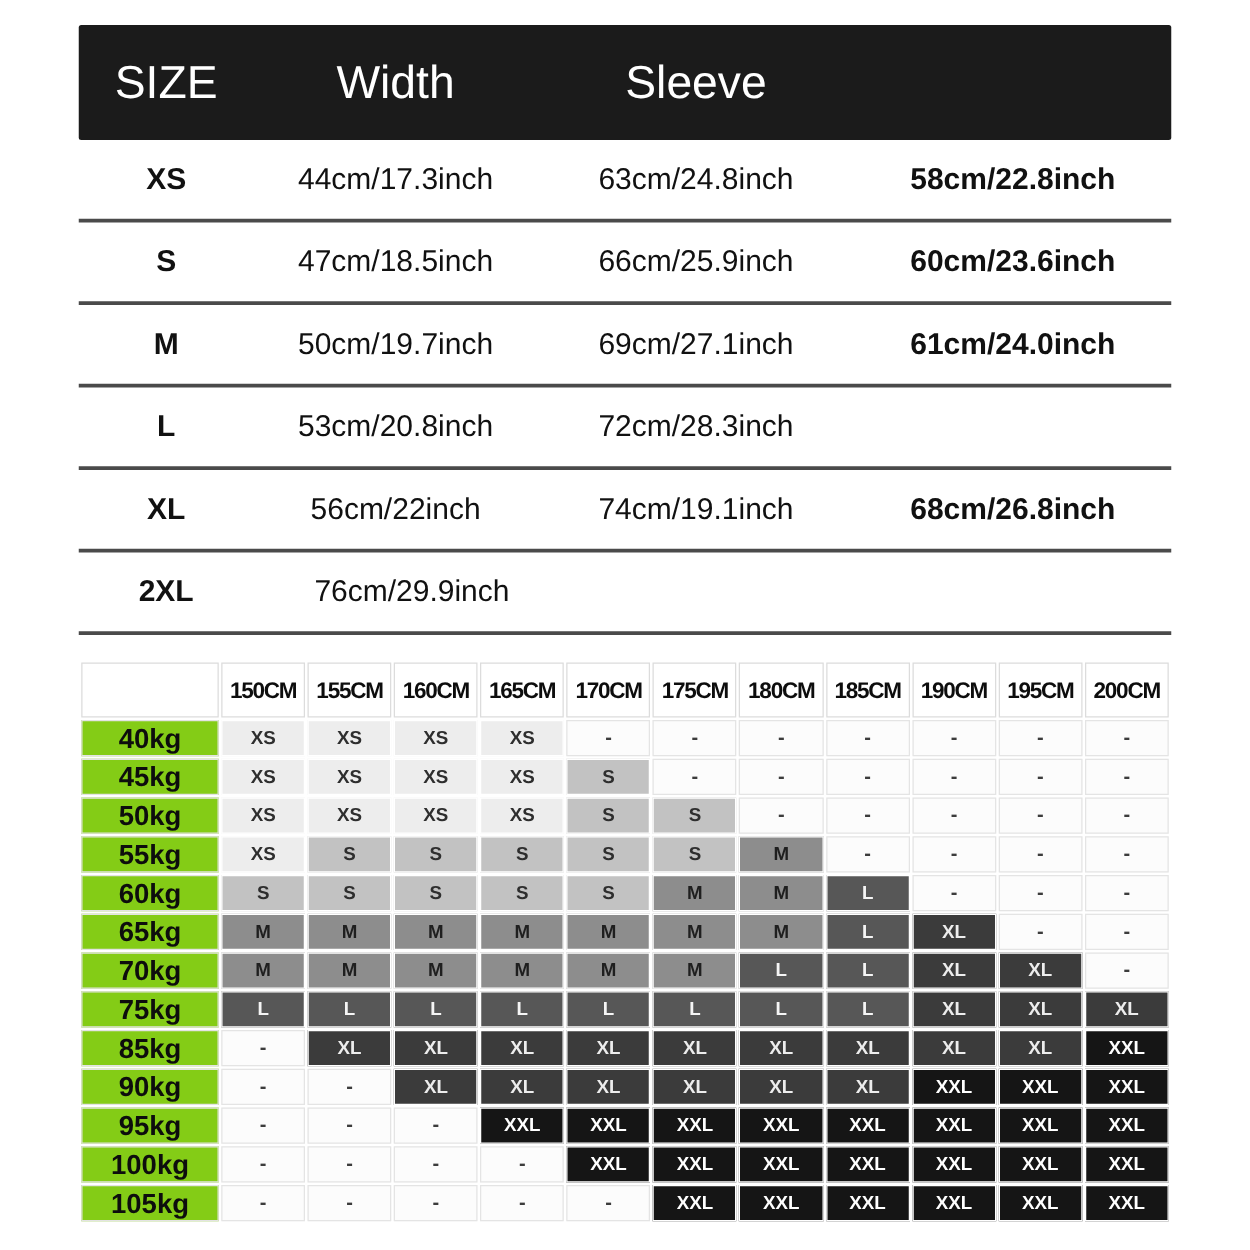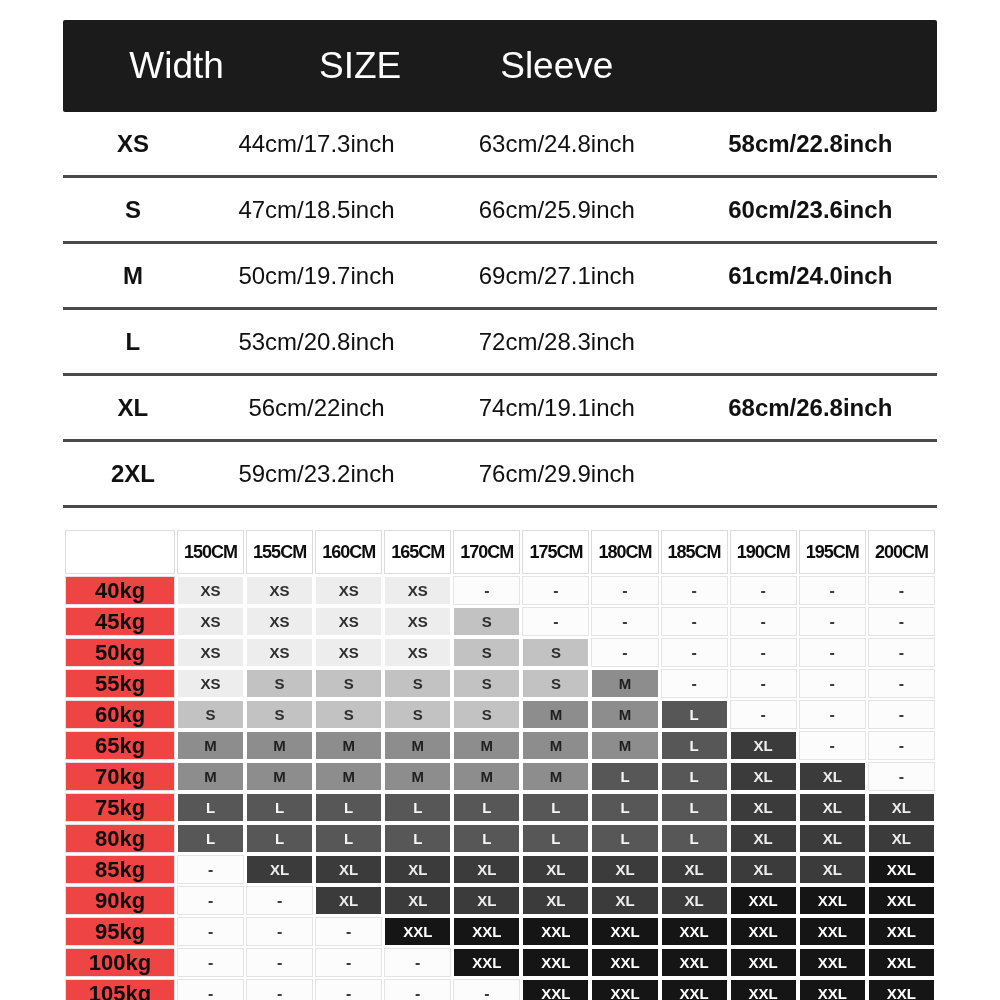--- a/index.html
+++ b/index.html
@@ -56,21 +56,21 @@
   .matrix th.h-height{
     background:#fff;
     border:1px solid #dcdcdc;
     font-size:18px;
     font-weight:bold;
     height:42px;
     letter-spacing:-1px;
     color:#0d0d0d;
   }
   .matrix th.w-label{
-    background:#ef4444;
+    background:#84cc16;
     border:1px solid #e3e3e3;
     font-size:22px;
     font-weight:bold;
     color:#0d0d0d;
   }
   .matrix td.cell{
     font-weight:bold;
     font-size:15px;
     border:1px solid #ffffff;
   }
@@ -78,22 +78,22 @@
     border:1px solid #e4e4e4;
     font-size:16px;
   }
 </style>
 </head>
 <body>
 
 <div class="wrap">
 
   <div class="hdr-bar" style="background: rgb(27, 27, 27); color: rgb(255, 255, 255);">
+    <div class="hcol col-size">SIZE</div>
     <div class="hcol col-width">Width</div>
-    <div class="hcol col-size">SIZE</div>
     <div class="hcol col-sleeve">Sleeve</div>
   </div>
 
   <div>
       <div class="trow">
         <div class="c-size">XS</div>
         <div class="c-width">44cm/17.3inch</div>
         <div class="c-length">63cm/24.8inch</div>
         <div class="c-sleeve">58cm/22.8inch</div>
       </div>
@@ -115,21 +115,20 @@
         <div class="c-length">72cm/28.3inch</div>
       </div>
       <div class="trow">
         <div class="c-size">XL</div>
         <div class="c-width">56cm/22inch</div>
         <div class="c-length">74cm/19.1inch</div>
         <div class="c-sleeve">68cm/26.8inch</div>
       </div>
       <div class="trow">
         <div class="c-size">2XL</div>
-        <div class="c-width">59cm/23.2inch</div>
         <div class="c-length">76cm/29.9inch</div>
       </div>
     </div>
 
   <table class="matrix">
     <colgroup>
         <col style="width: 110px;">
         <col>
         <col>
         <col>
@@ -265,34 +264,20 @@
           <td class="cell" style="background: rgb(87, 87, 87); color: rgb(245, 245, 245);">L</td>
           <td class="cell" style="background: rgb(87, 87, 87); color: rgb(245, 245, 245);">L</td>
           <td class="cell" style="background: rgb(87, 87, 87); color: rgb(245, 245, 245);">L</td>
           <td class="cell" style="background: rgb(87, 87, 87); color: rgb(245, 245, 245);">L</td>
           <td class="cell" style="background: rgb(87, 87, 87); color: rgb(245, 245, 245);">L</td>
           <td class="cell" style="background: rgb(59, 59, 59); color: rgb(237, 237, 237);">XL</td>
           <td class="cell" style="background: rgb(59, 59, 59); color: rgb(237, 237, 237);">XL</td>
           <td class="cell" style="background: rgb(59, 59, 59); color: rgb(237, 237, 237);">XL</td>
         </tr>
         <tr>
-          <th class="w-label">80kg</th>
-          <td class="cell" style="background: rgb(87, 87, 87); color: rgb(245, 245, 245);">L</td>
-          <td class="cell" style="background: rgb(87, 87, 87); color: rgb(245, 245, 245);">L</td>
-          <td class="cell" style="background: rgb(87, 87, 87); color: rgb(245, 245, 245);">L</td>
-          <td class="cell" style="background: rgb(87, 87, 87); color: rgb(245, 245, 245);">L</td>
-          <td class="cell" style="background: rgb(87, 87, 87); color: rgb(245, 245, 245);">L</td>
-          <td class="cell" style="background: rgb(87, 87, 87); color: rgb(245, 245, 245);">L</td>
-          <td class="cell" style="background: rgb(87, 87, 87); color: rgb(245, 245, 245);">L</td>
-          <td class="cell" style="background: rgb(87, 87, 87); color: rgb(245, 245, 245);">L</td>
-          <td class="cell" style="background: rgb(59, 59, 59); color: rgb(237, 237, 237);">XL</td>
-          <td class="cell" style="background: rgb(59, 59, 59); color: rgb(237, 237, 237);">XL</td>
-          <td class="cell" style="background: rgb(59, 59, 59); color: rgb(237, 237, 237);">XL</td>
-        </tr>
-        <tr>
           <th class="w-label">85kg</th>
           <td class="cell cell-dash" style="background: rgb(252, 252, 252); color: rgb(60, 60, 60);">-</td>
           <td class="cell" style="background: rgb(59, 59, 59); color: rgb(237, 237, 237);">XL</td>
           <td class="cell" style="background: rgb(59, 59, 59); color: rgb(237, 237, 237);">XL</td>
           <td class="cell" style="background: rgb(59, 59, 59); color: rgb(237, 237, 237);">XL</td>
           <td class="cell" style="background: rgb(59, 59, 59); color: rgb(237, 237, 237);">XL</td>
           <td class="cell" style="background: rgb(59, 59, 59); color: rgb(237, 237, 237);">XL</td>
           <td class="cell" style="background: rgb(59, 59, 59); color: rgb(237, 237, 237);">XL</td>
           <td class="cell" style="background: rgb(59, 59, 59); color: rgb(237, 237, 237);">XL</td>
           <td class="cell" style="background: rgb(59, 59, 59); color: rgb(237, 237, 237);">XL</td>

